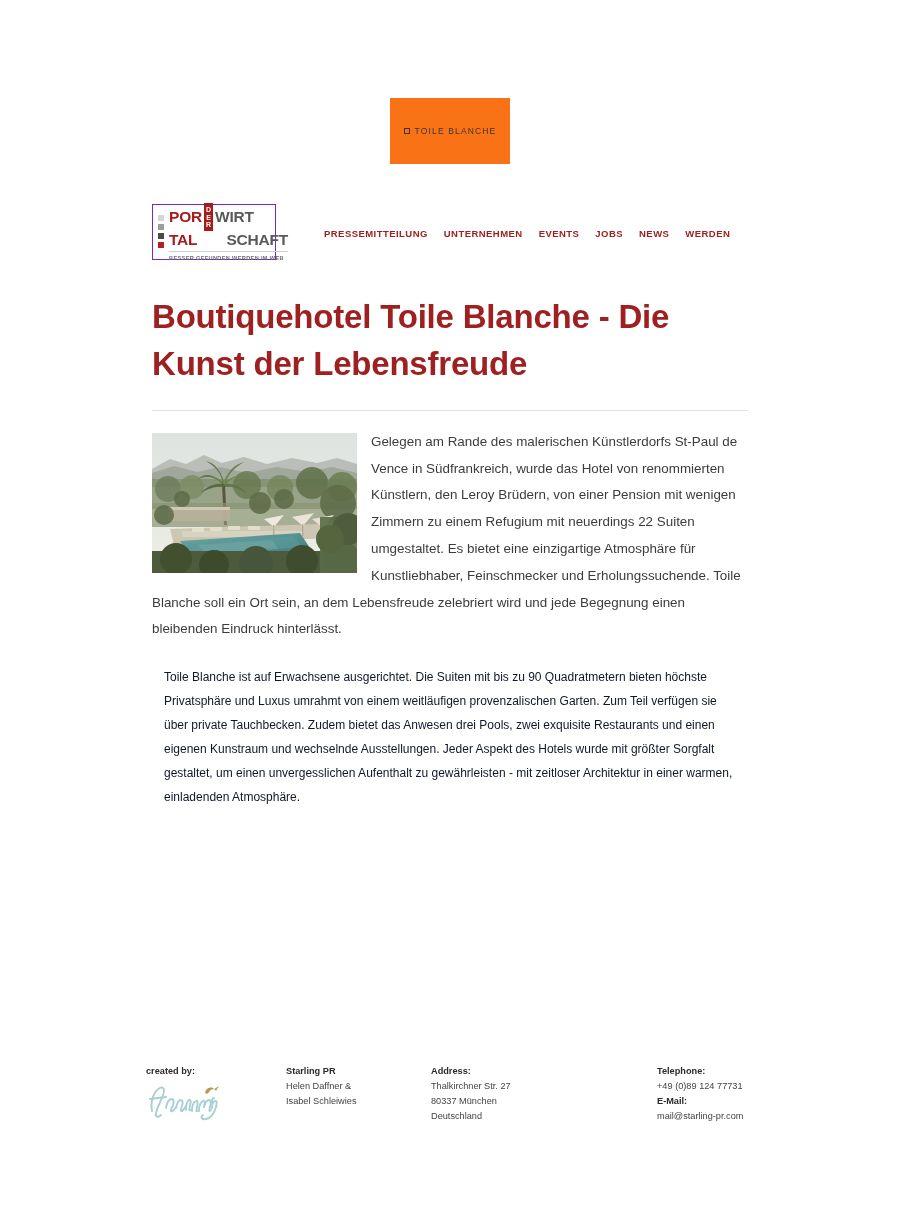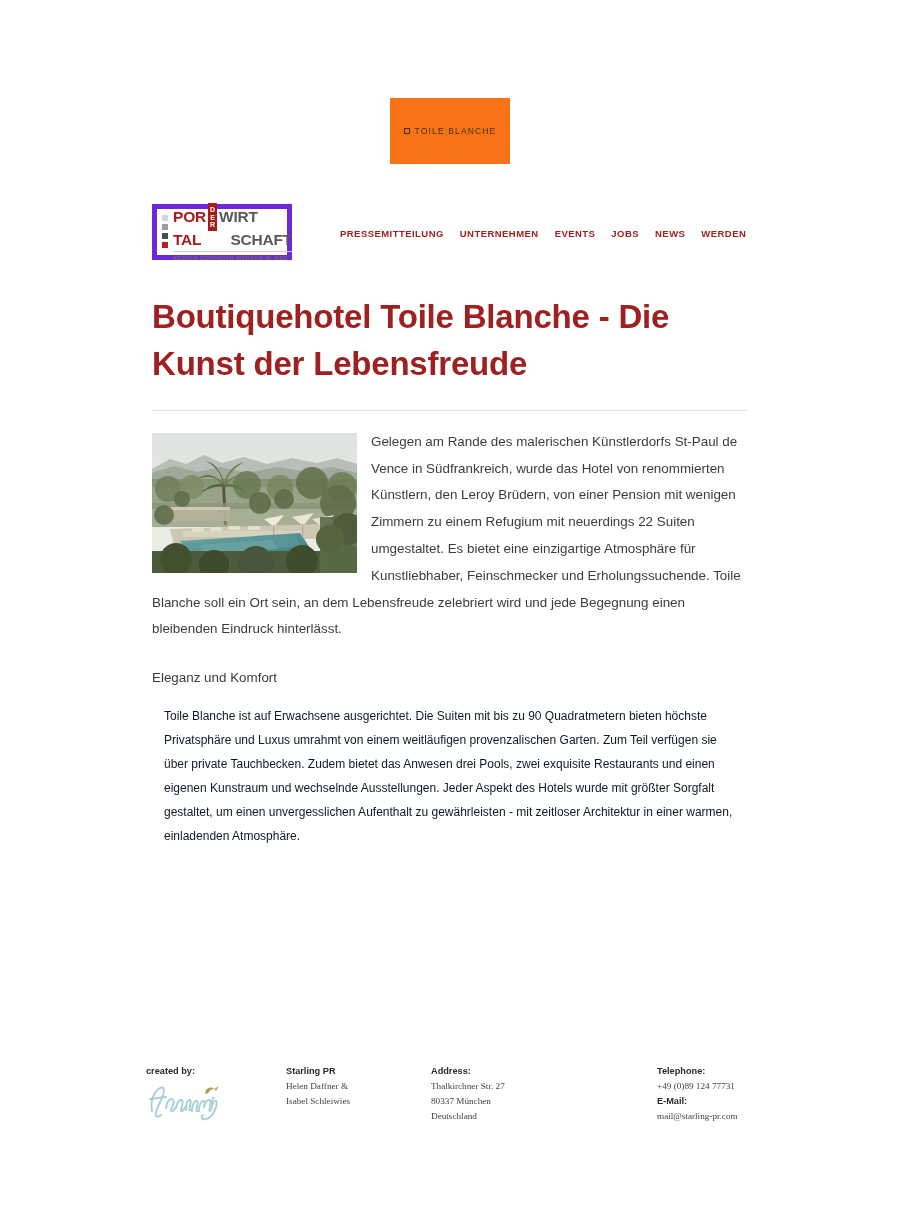--- a/index.html
+++ b/index.html
@@ -50,23 +50,23 @@
   }
 
   
   .site-header {
     margin-top: 40px;
     padding: 0 158px 0 152px;
     display: flex;
     align-items: center;
   }
   .portal-logo {
-    width: 140px;
+    width: 124px;
     height: 56px;
-    border: 5px solid #6d28d9;
+    border: 1px solid #6d28d9;
     background: #ffffff;
     display: flex;
     align-items: center;
     padding: 4px 2px 4px 5px;
     flex: none;
   }
   .portal-dots {
     display: flex;
     flex-direction: column;
     justify-content: center;
@@ -203,21 +203,21 @@
     font-size: 9.2px;
     line-height: 1.62;
     color: #434343;
   }
   .foot-col { flex: none; }
   .fc-created { width: 140px; }
   .fc-agency  { width: 145px; }
   .fc-address { width: 220px; }
   .fc-contact { width: 200px; margin-left: 6px; }
   .foot-label { font-weight: bold; color: #2b2b2b; display: block; }
-  .foot-line { display: block; font-family: Liberation Serif, serif; }
+  .foot-line { display: block; }
   .signature { margin-top: 2px; }
   .signature svg { display: block; }
 </style>
 </head>
 <body>
 
 <div class="brand-banner-wrap">
   <div class="brand-banner">
     <div class="brand-lockup">
       <span class="brand-square"></span>
@@ -336,21 +336,20 @@
         <circle cx="190" cy="126" r="18" fill="#44523a"></circle>
         <rect x="168" y="84" width="37" height="56" fill="#5a6a46" opacity="0.9"></rect>
         <circle cx="196" cy="96" r="16" fill="#4e5e3d"></circle>
         <circle cx="178" cy="106" r="14" fill="#55663f"></circle>
       </svg>
     </figure>
     <p class="flow-text">Gelegen am Rande des malerischen Künstlerdorfs St-Paul de Vence in Südfrankreich, wurde das Hotel von renommierten Künstlern, den Leroy Brüdern, von einer Pension mit wenigen Zimmern zu einem Refugium mit neuerdings 22 Suiten umgestaltet. Es bietet eine einzigartige Atmosphäre für Kunstliebhaber, Feinschmecker und Erholungssuchende. Toile Blanche soll ein Ort sein, an dem Lebensfreude zelebriert wird und jede Begegnung einen bleibenden Eindruck hinterlässt.</p>
   </div>
 
   <div class="section-block">
-    <p class="section-title">Eleganz und Komfort</p>
     <p class="section-body">Toile Blanche ist auf Erwachsene ausgerichtet. Die Suiten mit bis zu 90 Quadratmetern bieten höchste Privatsphäre und Luxus umrahmt von einem weitläufigen provenzalischen Garten. Zum Teil verfügen sie über private Tauchbecken. Zudem bietet das Anwesen drei Pools, zwei exquisite Restaurants und einen eigenen Kunstraum und wechselnde Ausstellungen. Jeder Aspekt des Hotels wurde mit größter Sorgfalt gestaltet, um einen unvergesslichen Aufenthalt zu gewährleisten - mit zeitloser Architektur in einer warmen, einladenden Atmosphäre.</p>
   </div>
 
 </main>
 
 <footer class="site-footer">
 
   <div class="foot-col fc-created">
     <span class="foot-label">created by:</span>
     <div class="signature">

